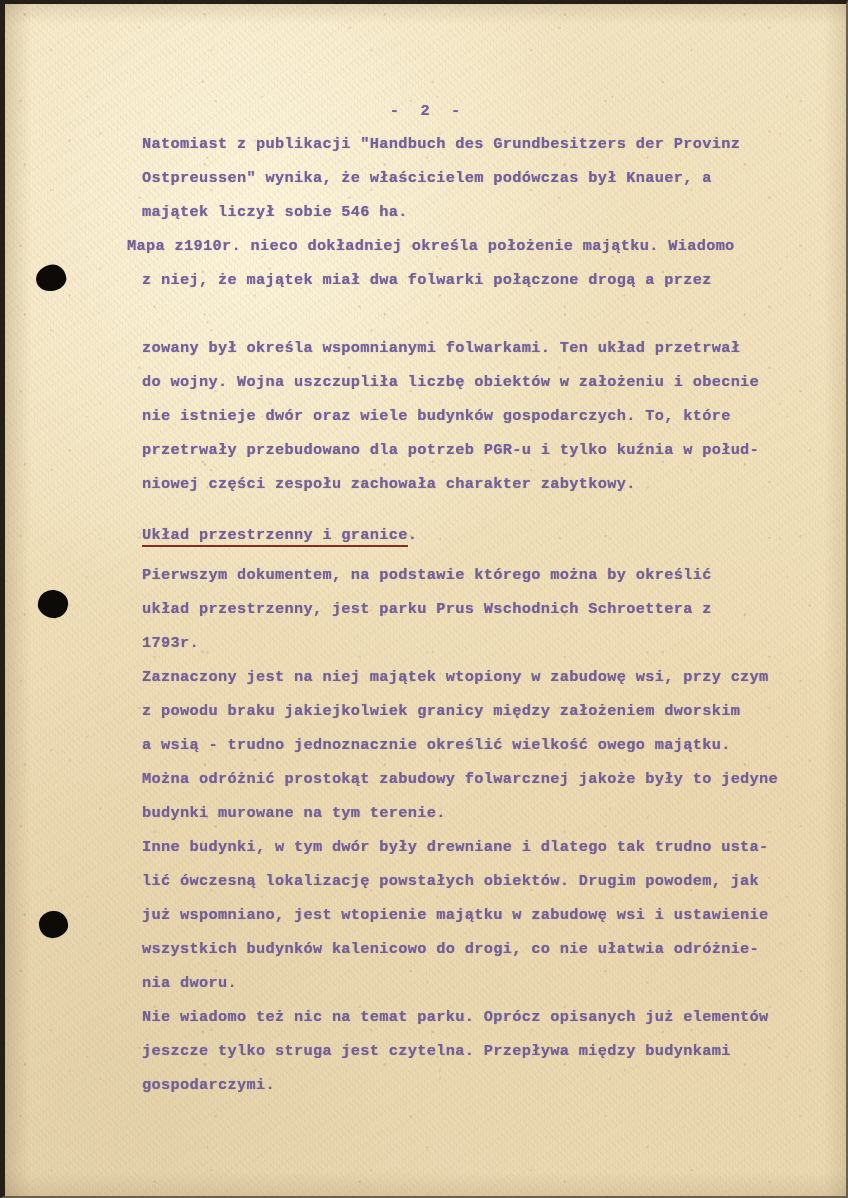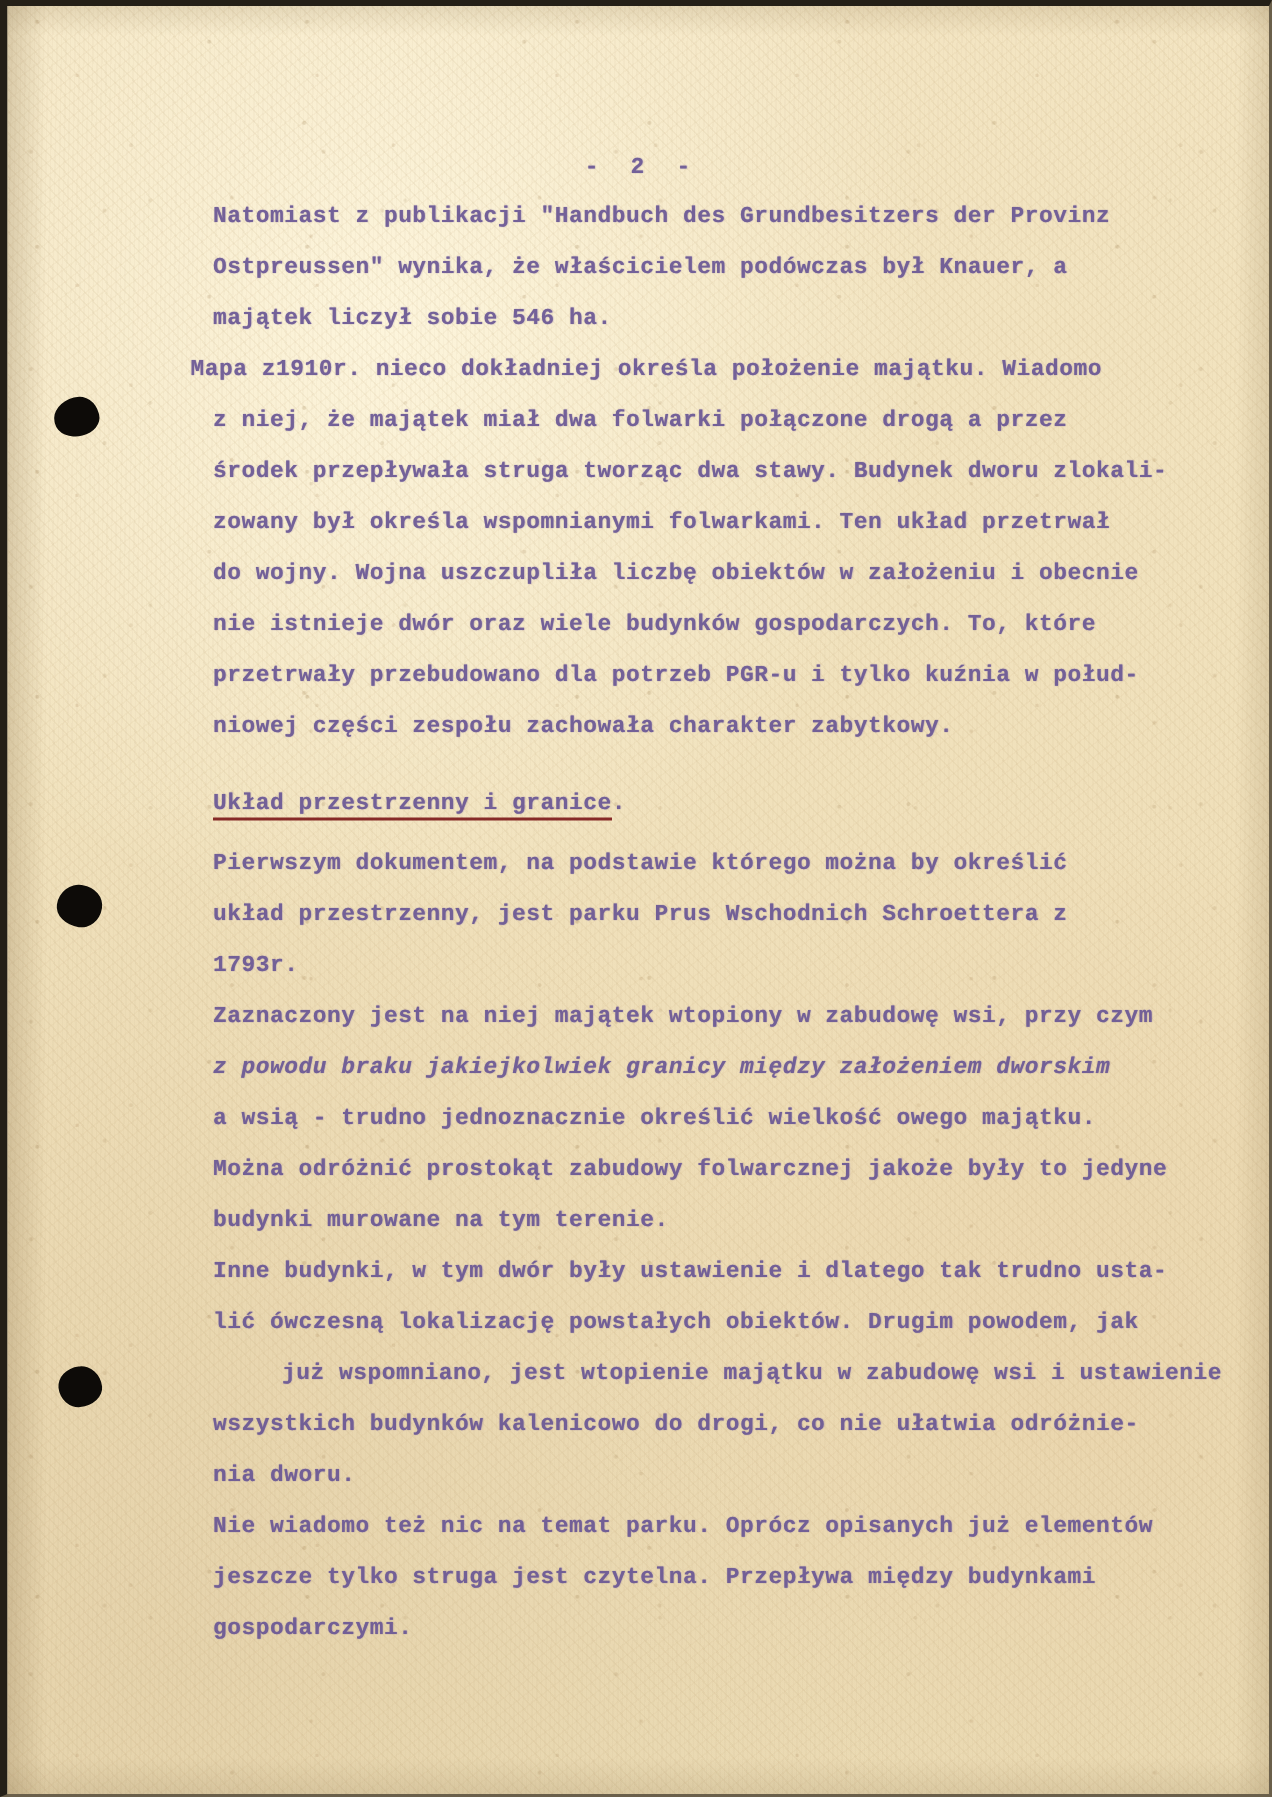--- a/index.html
+++ b/index.html
@@ -149,40 +149,39 @@
 
   <div class="text-layer">
 
     <div class="typed page-num" style="top:98px;">-  2  -</div>
 
     <div class="typed" style="left:137px; top:131px;">Natomiast z publikacji "Handbuch des Grundbesitzers der Provinz</div>
     <div class="typed" style="left:137px; top:165px;">Ostpreussen" wynika, że właścicielem podówczas był Knauer, a</div>
     <div class="typed" style="left:137px; top:199px;text-align:center;">majątek liczył sobie 546 ha.</div>
     <div class="typed" style="left:122px; top:233px;">Mapa z1910r. nieco dokładniej określa położenie majątku. Wiadomo</div>
     <div class="typed" style="left:137px; top:267px;">z niej, że majątek miał dwa folwarki połączone drogą a przez</div>
-    <div class="typed" style="left:137px; top:301px;">środek przepływała struga tworząc dwa stawy. Budynek dworu zlokali-</div>
     <div class="typed" style="left:137px; top:335px;">zowany był określa wspomnianymi folwarkami. Ten układ przetrwał</div>
     <div class="typed" style="left:137px; top:369px;">do wojny. Wojna uszczupliła liczbę obiektów w założeniu i obecnie</div>
     <div class="typed" style="left:137px; top:403px;">nie istnieje dwór oraz wiele budynków gospodarczych. To, które</div>
     <div class="typed" style="left:137px; top:437px;">przetrwały przebudowano dla potrzeb PGR-u i tylko kuźnia w połud-</div>
     <div class="typed" style="left:137px; top:471px;">niowej części zespołu zachowała charakter zabytkowy.</div>
 
     <div class="typed heading" style="left:137px; top:522px;"><span class="ul">Układ przestrzenny i granice</span><span>.</span></div>
 
     <div class="typed" style="left:137px; top:562px;">Pierwszym dokumentem, na podstawie którego można by określić</div>
     <div class="typed" style="left:137px; top:596px;">układ przestrzenny, jest parku Prus Wschodnich Schroettera z</div>
     <div class="typed" style="left:137px; top:630px;">1793r.</div>
     <div class="typed" style="left:137px; top:664px;">Zaznaczony jest na niej majątek wtopiony w zabudowę wsi, przy czym</div>
-    <div class="typed" style="left:137px; top:698px;font-style:italic;">z powodu braku jakiejkolwiek granicy między założeniem dworskim</div>
+    <div class="typed" style="left:137px; top:698px;">z powodu braku jakiejkolwiek granicy między założeniem dworskim</div>
     <div class="typed" style="left:137px; top:732px;">a wsią - trudno jednoznacznie określić wielkość owego majątku.</div>
     <div class="typed" style="left:137px; top:766px;">Można odróżnić prostokąt zabudowy folwarcznej jakoże były to jedyne</div>
     <div class="typed" style="left:137px; top:800px;">budynki murowane na tym terenie.</div>
-    <div class="typed" style="left:137px; top:834px;">Inne budynki, w tym dwór były ustawienie i dlatego tak trudno usta-</div>
+    <div class="typed" style="left:137px; top:834px;">Inne budynki, w tym dwór były drewniane i dlatego tak trudno usta-</div>
     <div class="typed" style="left:137px; top:868px;">lić ówczesną lokalizację powstałych obiektów. Drugim powodem, jak</div>
-    <div class="typed" style="left:137px; top:902px;margin-left:46px;">już wspomniano, jest wtopienie majątku w zabudowę wsi i ustawienie</div>
+    <div class="typed" style="left:137px; top:902px;">już wspomniano, jest wtopienie majątku w zabudowę wsi i ustawienie</div>
     <div class="typed" style="left:137px; top:936px;">wszystkich budynków kalenicowo do drogi, co nie ułatwia odróżnie-</div>
     <div class="typed" style="left:137px; top:970px;">nia dworu.</div>
     <div class="typed" style="left:137px; top:1004px;">Nie wiadomo też nic na temat parku. Oprócz opisanych już elementów</div>
     <div class="typed" style="left:137px; top:1038px;">jeszcze tylko struga jest czytelna. Przepływa między budynkami</div>
     <div class="typed" style="left:137px; top:1072px;">gospodarczymi.</div>
 
   </div>
 
   <div class="blot b1"></div>
   <div class="blot b2"></div>

